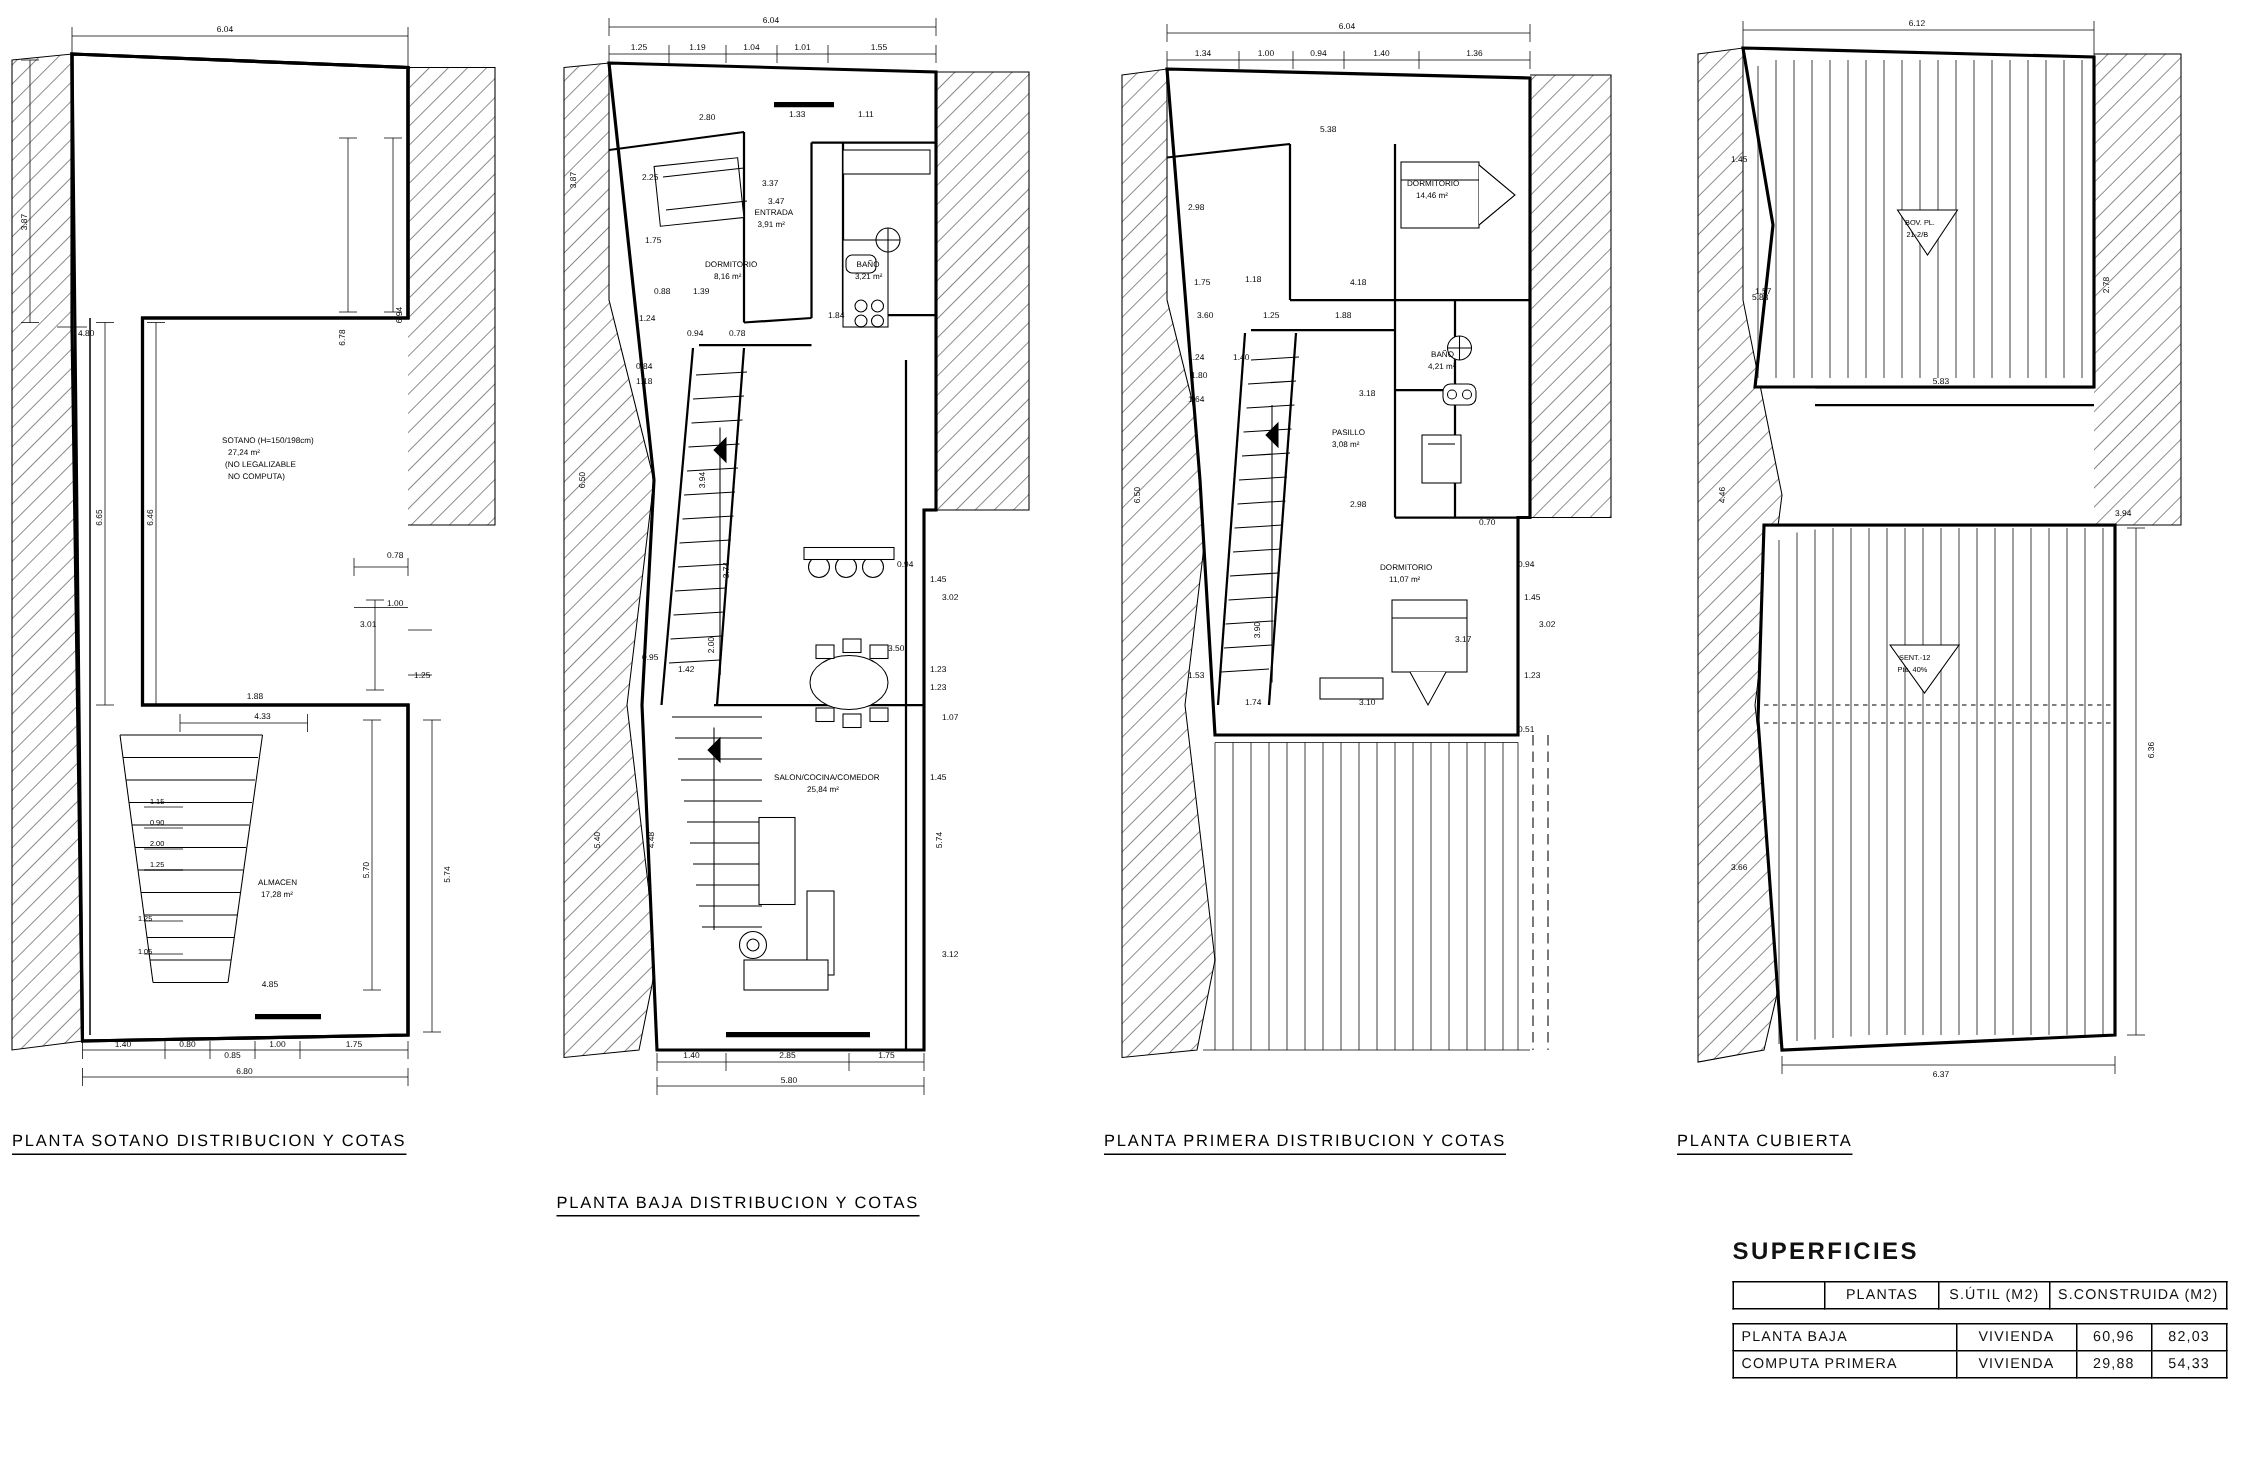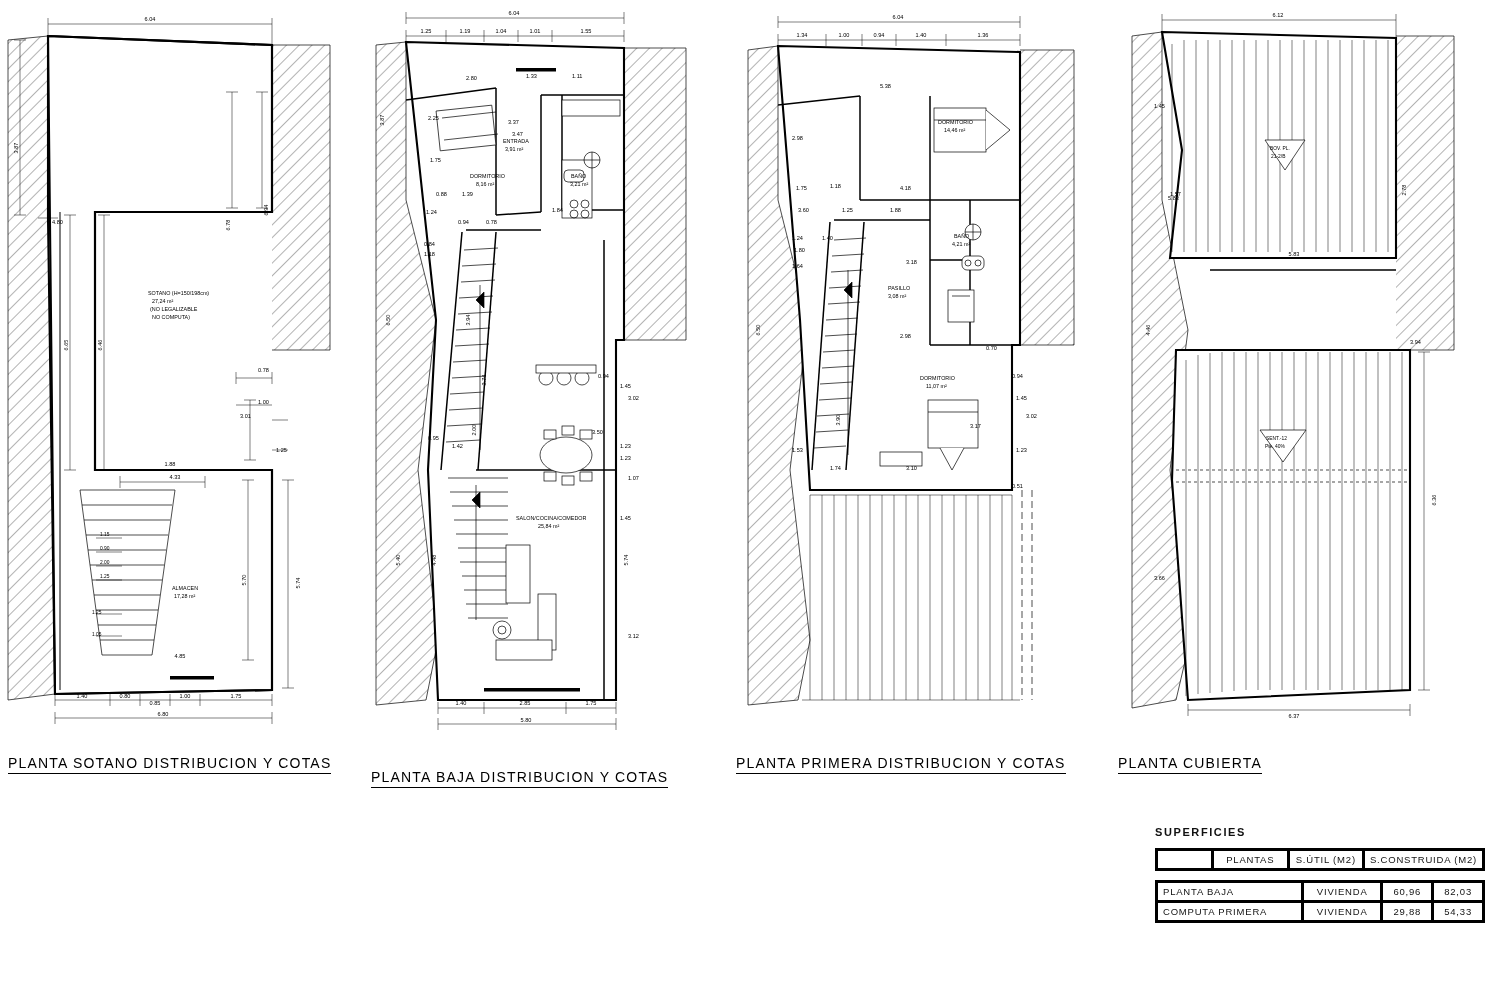--- a/index.html
+++ b/index.html
@@ -2,43 +2,43 @@
 <html><head>
 <meta charset="utf-8">
 <style>
   html,body{margin:0;padding:0;background:#ffffff;}
   body{width:1500px;height:983px;font-family:"Liberation Sans",sans-serif;color:#111;overflow:hidden;position:relative;}
   .sheet{position:absolute;inset:0;}
 
   
   .plan{position:absolute;top:0;height:800px;}
   .plan-canvas{position:absolute;inset:0;}
-  .plan-title{position:absolute;font-size:14px;letter-spacing:1.2px;font-family:"Liberation Sans",sans-serif;color:#000;white-space:nowrap;border-bottom:1.4px solid #000;padding-bottom:2px;}
+  .plan-title{position:absolute;font-size:11px;letter-spacing:1.2px;font-family:"Liberation Sans",sans-serif;color:#000;white-space:nowrap;border-bottom:1.4px solid #000;padding-bottom:2px;}
 
   svg{display:block;overflow:visible;}
   .ln{stroke:#000;fill:none;}
   .w2{stroke-width:2.1;}
   .w15{stroke-width:1.5;}
   .w1{stroke-width:1;}
   .w07{stroke-width:.7;}
   .w05{stroke-width:.5;}
   .dash{stroke-dasharray:7 4;}
   .dashfine{stroke-dasharray:3 3;}
   .fillw{fill:#fff;}
   .fillblk{fill:#000;}
   .hatch-fill{fill:url(#hatch45);}
   .dimtxt{font-size:5.6px;font-family:"Liberation Sans",sans-serif;fill:#000;}
   .roomtxt{font-size:5.4px;font-family:"Liberation Sans",sans-serif;fill:#000;}
   .small{font-size:4.9px;}
 
   
   .surf{position:absolute;left:1155px;top:826px;width:330px;}
-  .surf h2{font-size:11px;letter-spacing:1.6px;margin:0 0 10px 0;font-weight:bold;}
+  .surf h2{font-size:16px;letter-spacing:1.6px;margin:0 0 10px 0;font-weight:bold;}
   table.tbl{border-collapse:collapse;font-size:9.5px;letter-spacing:.8px;width:330px;}
-  table.tbl td,table.tbl th{border:3px solid #000000;padding:3px 5px;text-align:center;font-weight:normal;white-space:nowrap;}
+  table.tbl td,table.tbl th{border:1px solid #000000;padding:3px 5px;text-align:center;font-weight:normal;white-space:nowrap;}
   table.tbl td.l{text-align:left;}
   .tbl2{margin-top:9px;}
 </style>
 </head>
 <body>
 
 <div class="sheet">
 
   <div class="plan" style="left:0px;width:360px;">
     <svg class="plan-canvas" viewBox="0 0 360 800" width="360" height="800">
@@ -376,21 +376,21 @@
           <path d="M250,718 L250,730"></path>
       </g>
       <text class="dimtxt" x="95" y="705" text-anchor="middle">1.40</text>
       <text class="dimtxt" x="159" y="705" text-anchor="middle">2.85</text>
       <text class="dimtxt" x="225" y="705" text-anchor="middle">1.75</text>
       <text class="dimtxt" x="160" y="722" text-anchor="middle">5.80</text>
 
       <rect class="fillblk" x="118" y="688" width="96" height="3.5"></rect>
       <rect class="fillblk" x="150" y="68" width="40" height="3.5"></rect>
     </svg>
-    <div class="plan-title" style="left:5px;top:769px;text-align:right;">PLANTA BAJA DISTRIBUCION Y COTAS</div>
+    <div class="plan-title" style="left:5px;top:796px;text-align:right;">PLANTA BAJA DISTRIBUCION Y COTAS</div>
   </div>
 
   <div class="plan" style="left:1110px;width:390px;">
     <svg class="plan-canvas" viewBox="0 0 390 800" width="390" height="800">
       <polygon class="hatch-fill" points="22,36 52,32 52,200 78,330 60,470 80,640 66,700 22,708"></polygon>
       <polygon class="ln w07" points="22,36 52,32 52,200 78,330 60,470 80,640 66,700 22,708" fill="none"></polygon>
       <polygon class="hatch-fill" points="286,36 344,36 344,350 286,350"></polygon>
       <polyline class="ln w07" points="286,36 344,36 344,350 286,350" fill="none"></polyline>
 
       <path class="ln w2 fillw" d="M52,32 L286,38 L286,258 L60,258 L72,150 Z"></path>

